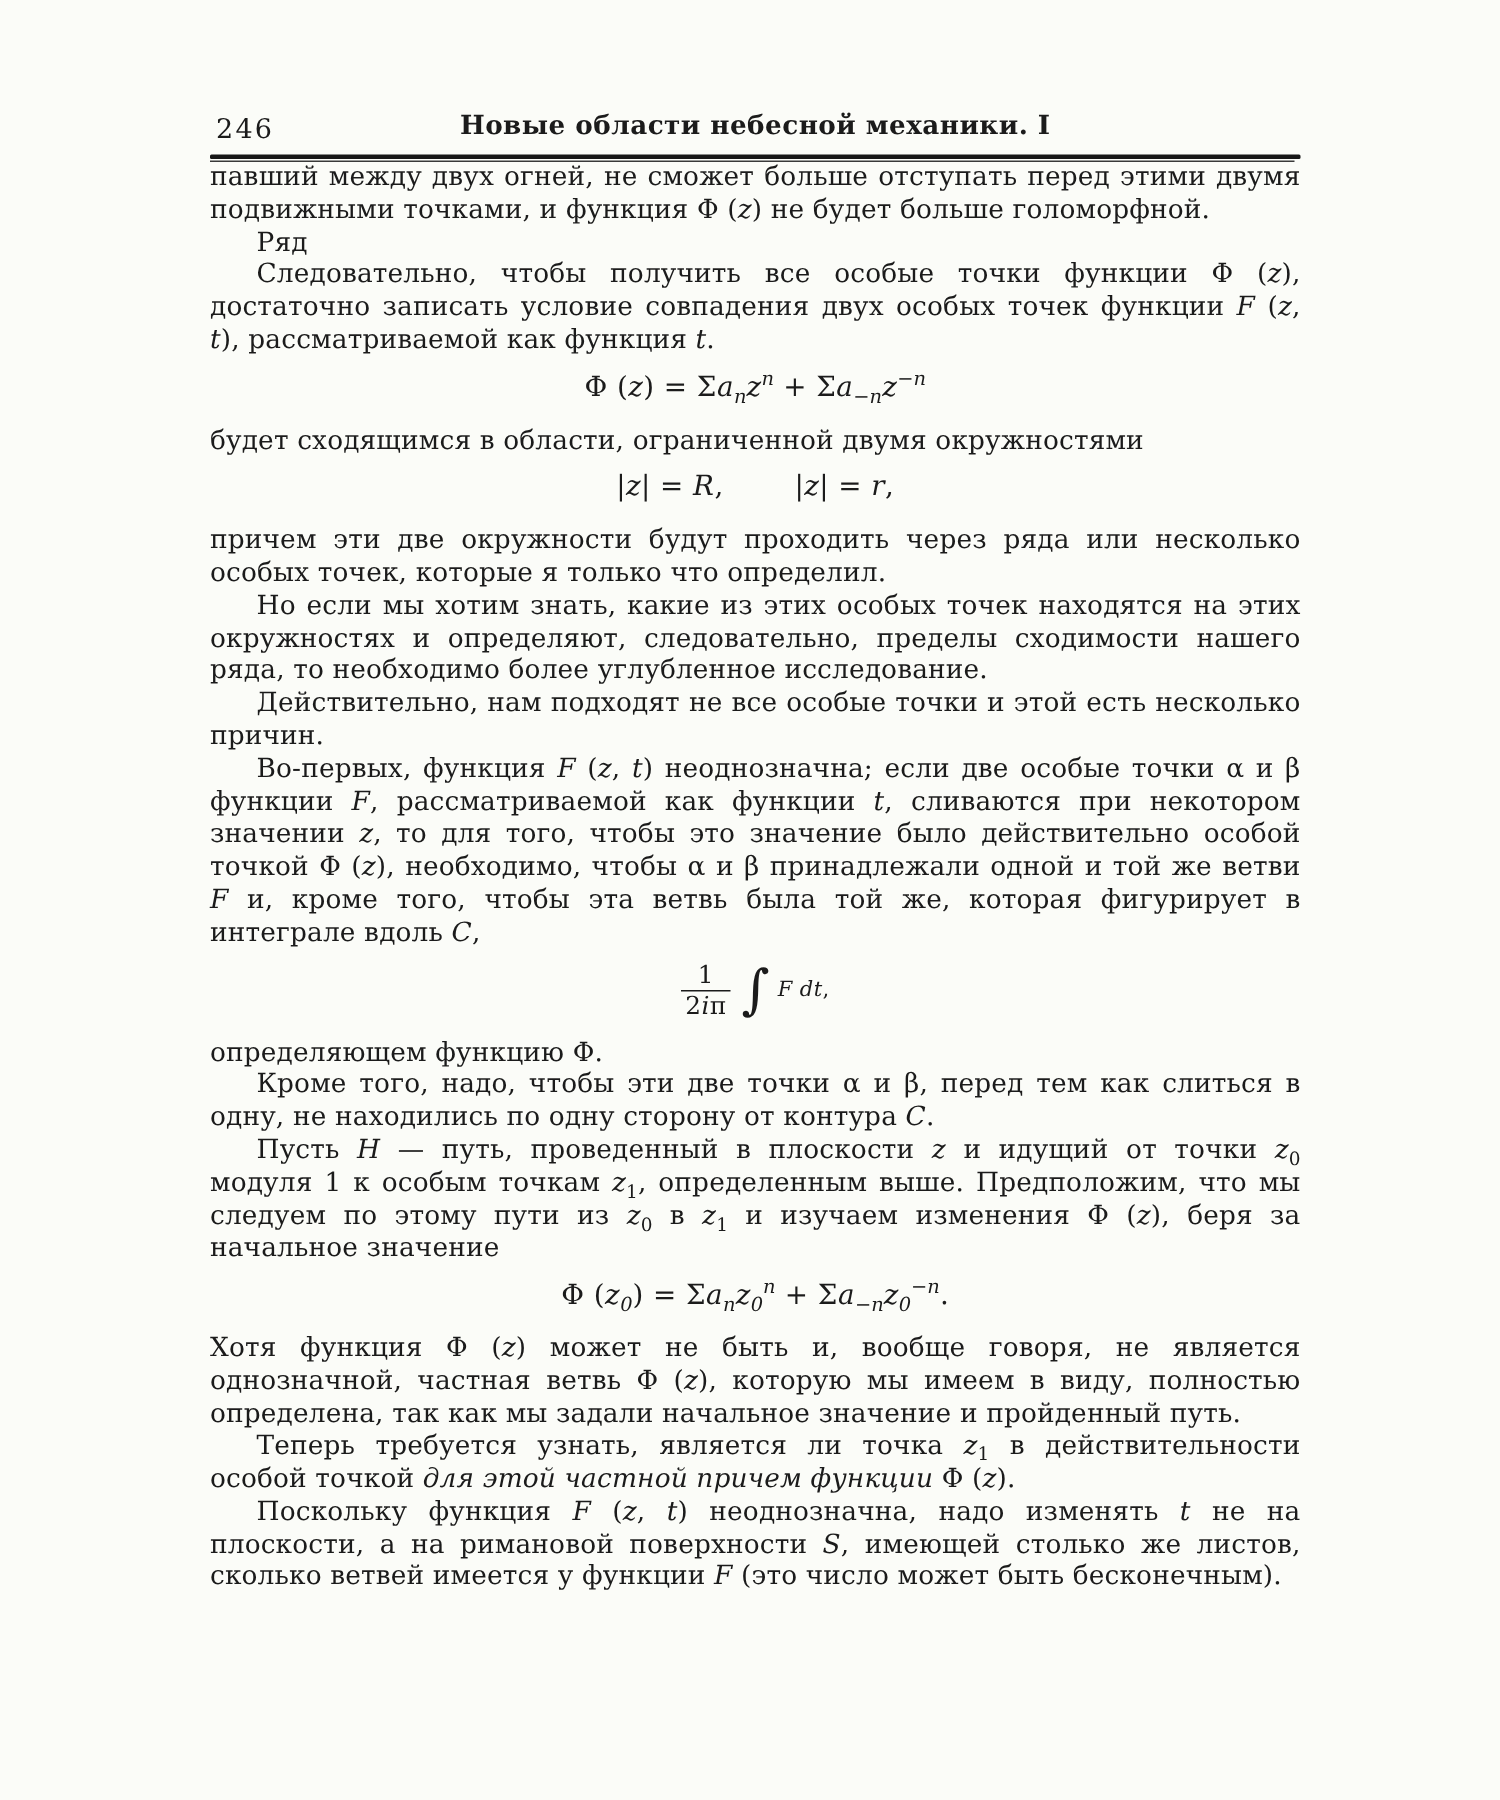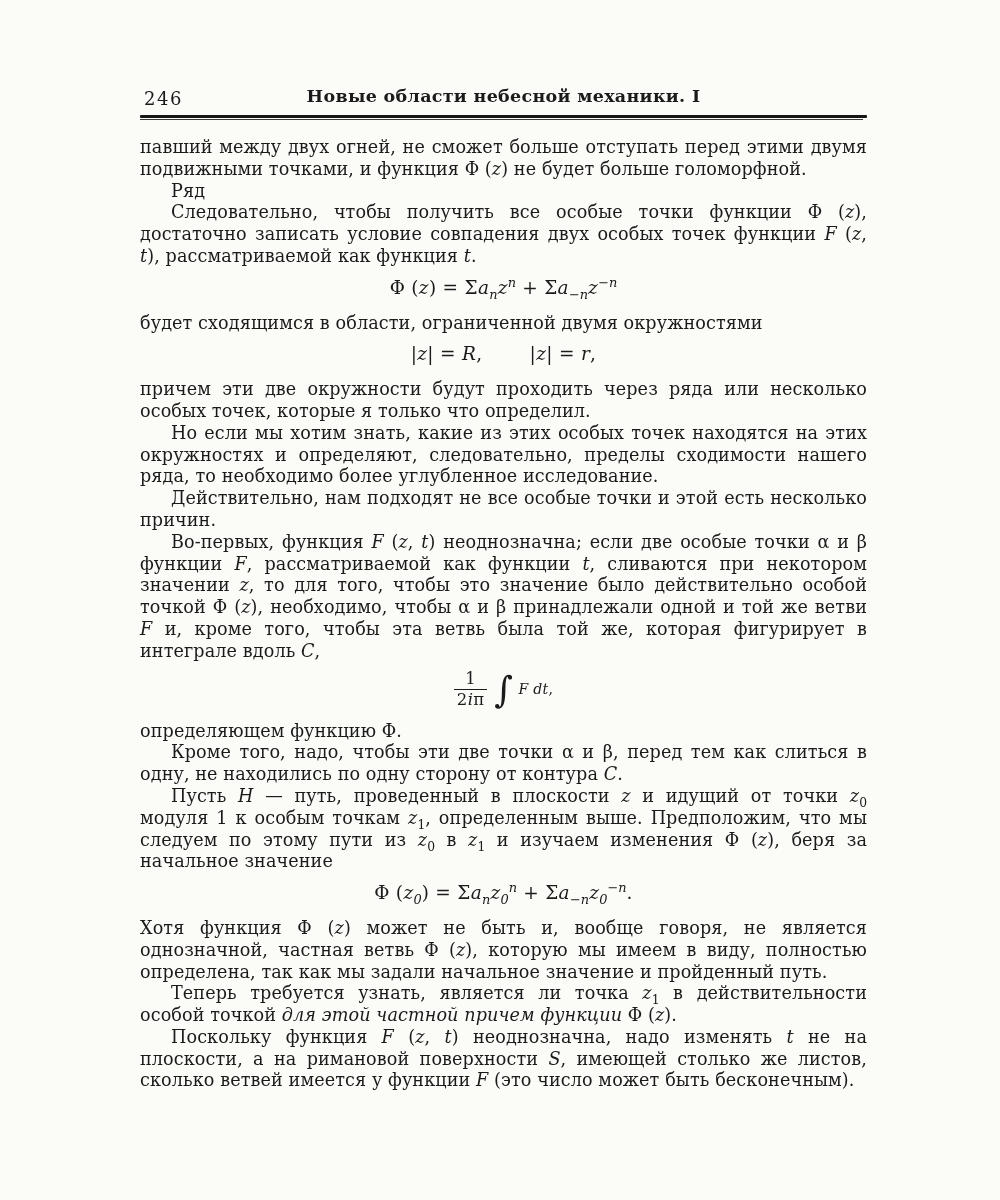--- a/index.html
+++ b/index.html
@@ -1,28 +1,28 @@
 <!DOCTYPE html>
 <html lang="ru"><head>
 <meta charset="utf-8">
 <style>
   html,body{margin:0;padding:0;}
   body{
     width:1000px;height:1200px;position:relative;overflow:hidden;
     background:#fbfcf8;color:#1b1b1b;
     font-family:"DejaVu Serif","Liberation Serif",serif;
   }
-  .column{position:absolute;left:140px;top:86px;width:727px;}
+  .column{position:absolute;left:140px;top:74px;width:727px;}
   .page-header{position:relative;height:25px;}
   .pagenum{position:absolute;left:4px;top:2px;font-size:18px;letter-spacing:1.5px;}
   .running-title{display:block;text-align:center;font-weight:bold;font-size:17.5px;letter-spacing:.3px;}
   .rules{margin-top:4px;}
   .rule-thick{height:3px;background:#171717;border-radius:1px;}
   .rule-thin{height:1px;background:#3a3a3a;margin-top:1px;width:99.4%;}
-  .body-text{margin-top:17px;font-size:17.6px;line-height:21.8px;text-align:justify;letter-spacing:.1px;}
+  .body-text{font-size:17.6px;line-height:21.8px;text-align:justify;letter-spacing:.1px;}
   p.para{margin:0;}
   p.indent{text-indent:31px;}
   p.nojust{text-align:left;}
   .formula{text-align:center;margin:9px 0 14px;font-size:18.5px;letter-spacing:.3px;}
   sub,sup{font-size:70%;line-height:0;letter-spacing:0;}
   .formula sub,.formula sup{font-style:italic;}
   .fint{display:flex;justify-content:center;align-items:center;margin:8px 0 12px;}
   .frac{display:inline-block;text-align:center;font-size:16.5px;line-height:1;}
   .frac .num{display:block;padding:0 3px 2px;}
   .frac .den{display:block;border-top:1.4px solid #1b1b1b;padding:2px 3px 0;}

